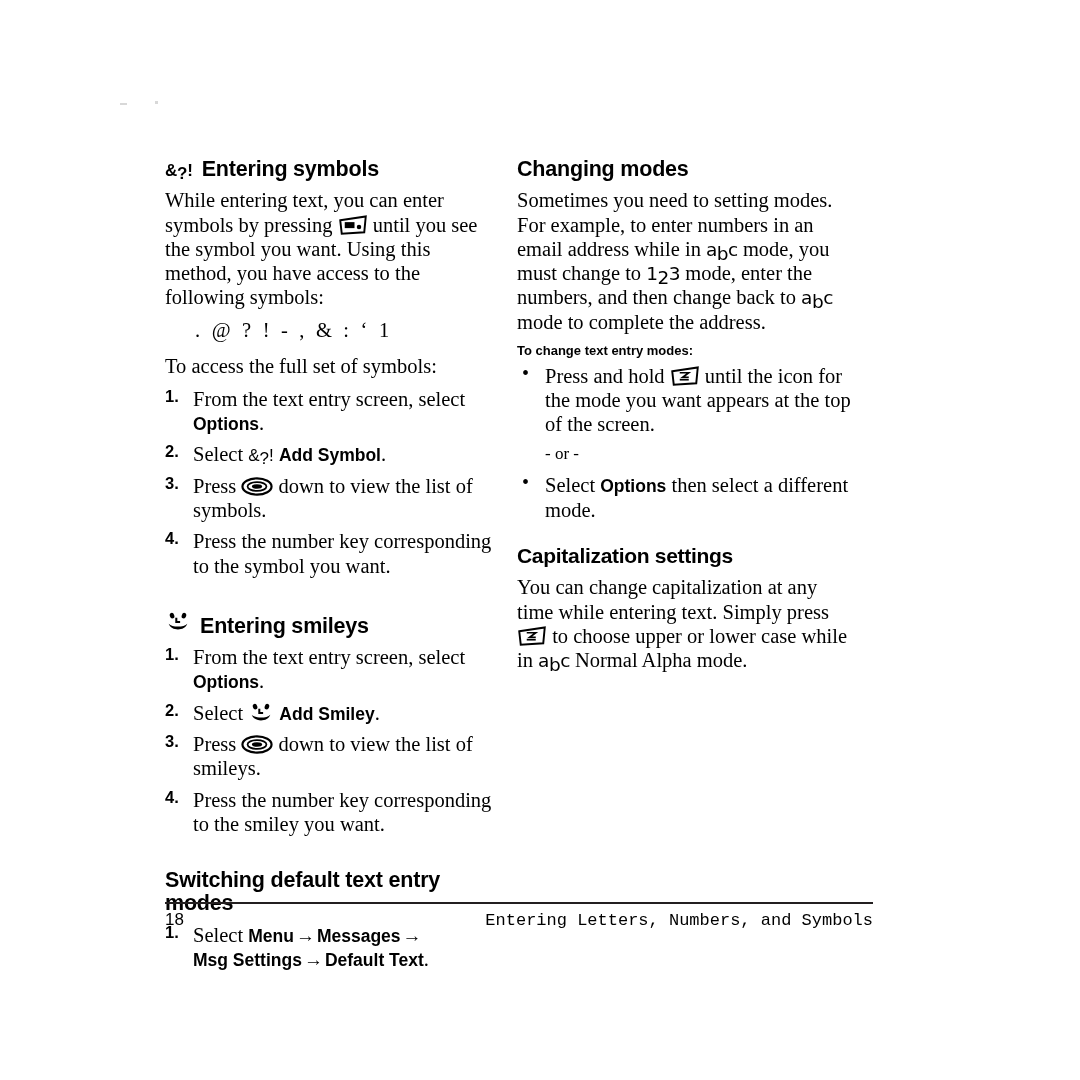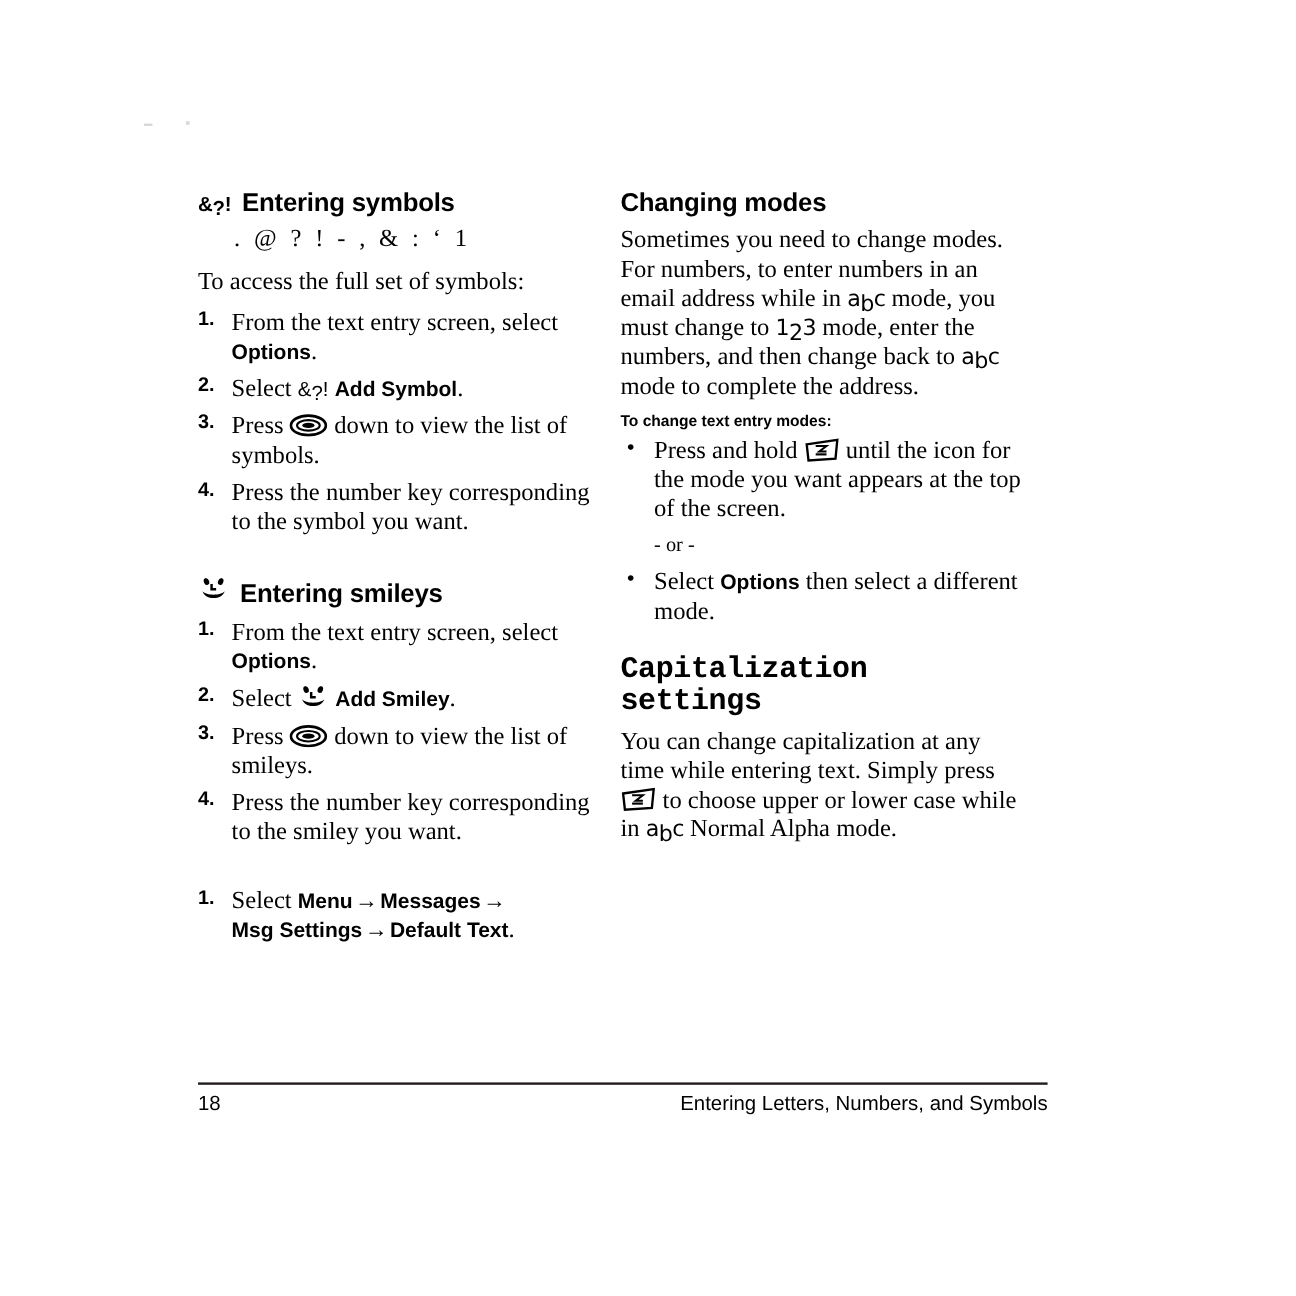--- a/index.html
+++ b/index.html
@@ -40,23 +40,23 @@
     line-height: 1.08;
     margin: 0 0 7px 0;
     letter-spacing: -0.2px;
   }
   h2.sec-icon {
     display: flex;
     align-items: baseline;
     gap: 9px;
   }
   h1.big {
-    font-family: Liberation Mono, monospace;
-    font-weight: bold;
-    font-size: 25px;
+    font-family: Liberation Sans, sans-serif;
+    font-weight: bold;
+    font-size: 21px;
     line-height: 1.06;
     margin: 0 0 8px 0;
     letter-spacing: -0.3px;
   }
   h3.subhead {
     font-family: "Liberation Sans", "DejaVu Sans", sans-serif;
     font-weight: bold;
     font-size: 13px;
     line-height: 1.2;
     margin: 0 0 5px 0;
@@ -194,21 +194,21 @@
     top: 910px;
     width: 708px;
     display: flex;
     justify-content: space-between;
     align-items: center;
     font-family: "Liberation Sans", "DejaVu Sans", sans-serif;
     font-size: 17px;
     color: #000000;
   }
   .footer .pnum { font-weight: normal; }
-  .footer .ftitle { font-weight: normal; }
+  .footer .ftitle { font-weight: normal; font-family: Liberation Mono, monospace; }
 
   .speck {
     position: absolute;
     background: #d8d8d8;
   }
 </style>
 </head>
 <body>
 
 <div class="page">
@@ -216,20 +216,29 @@
   <div class="speck" style="left:120px;top:103px;width:7px;height:2px;"></div>
   <div class="speck" style="left:155px;top:101px;width:3px;height:3px;"></div>
 
   <div class="col col-left">
 
     <h2 class="sec sec-icon">
       <span class="g-symbol">&amp;<span class="lo">?</span>!</span>
       <span>Entering symbols</span>
     </h2>
 
+    <p class="body">
+      <span>While entering text, you can enter symbols by pressing</span>
+      <svg class="g-key" viewBox="0 0 40 28">
+        <polygon points="3,7 37,2 35,23 5,25" fill="none" stroke="#000" stroke-width="2.6"></polygon>
+        <rect x="9" y="9.5" width="13" height="8" fill="#000"></rect>
+        <circle cx="28" cy="16" r="3" fill="#000"></circle>
+      </svg>
+      <span>until you see the symbol you want. Using this method, you have access to the following symbols:</span>
+    </p>
 
     <div class="symrow">
       <span>.</span><span>@</span><span>?</span><span>!</span><span>-</span><span>,</span><span>&amp;</span><span>:</span><span>‘</span><span>1</span>
     </div>
 
     <p class="body">To access the full set of symbols:</p>
 
     <ol class="steps">
       <li>
         <span class="num">1.</span>
@@ -288,38 +297,39 @@
         </svg> <span>down to view the list of smileys.</span>
       </li>
       <li>
         <span class="num">4.</span>
         <span>Press the number key corresponding to the smiley you want.</span>
       </li>
     </ol>
 
     <div class="gap-l"></div>
 
+    <h2 class="sec">Switching default text entry modes</h2>
 
 
     <ol class="steps">
       <li>
         <span class="num">1.</span>
         <span>Select </span><b class="ui">Menu</b><span class="arrow">→</span><b class="ui">Messages</b><span class="arrow">→</span><br>
         <b class="ui">Msg Settings</b><span class="arrow">→</span><b class="ui">Default Text</b><span>.</span>
       </li>
 
     </ol>
   </div>
 
   <div class="col col-right">
 
     <h2 class="sec">Changing modes</h2>
 
     <p class="body">
-      <span>Sometimes you need to change modes. For numbers, to enter numbers in an email address while in</span>
+      <span>Sometimes you need to setting modes. For example, to enter numbers in an email address while in</span>
       <span class="g-abc">a<span class="lo">b</span>c</span>
       <span>mode, you must change to</span>
       <span class="g-123">1<span class="lo">2</span>3</span>
       <span>mode, enter the numbers, and then change back to</span>
       <span class="g-abc">a<span class="lo">b</span>c</span>
       <span>mode to complete the address.</span>
     </p>
 
     <h3 class="subhead">To change text entry modes:</h3>
 

